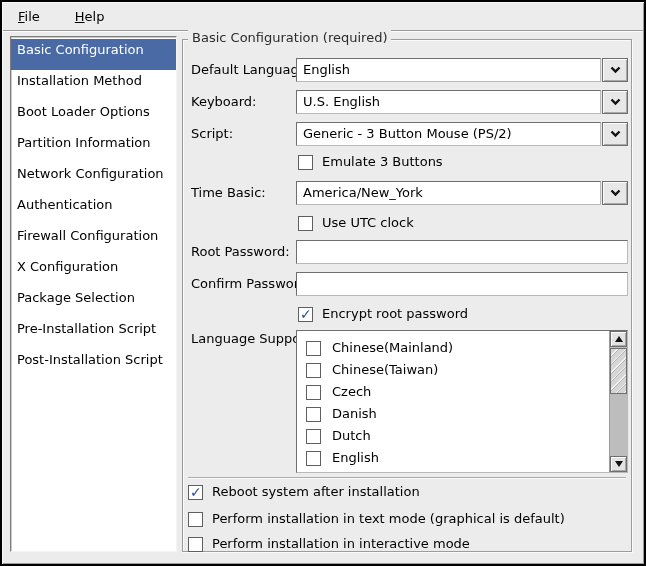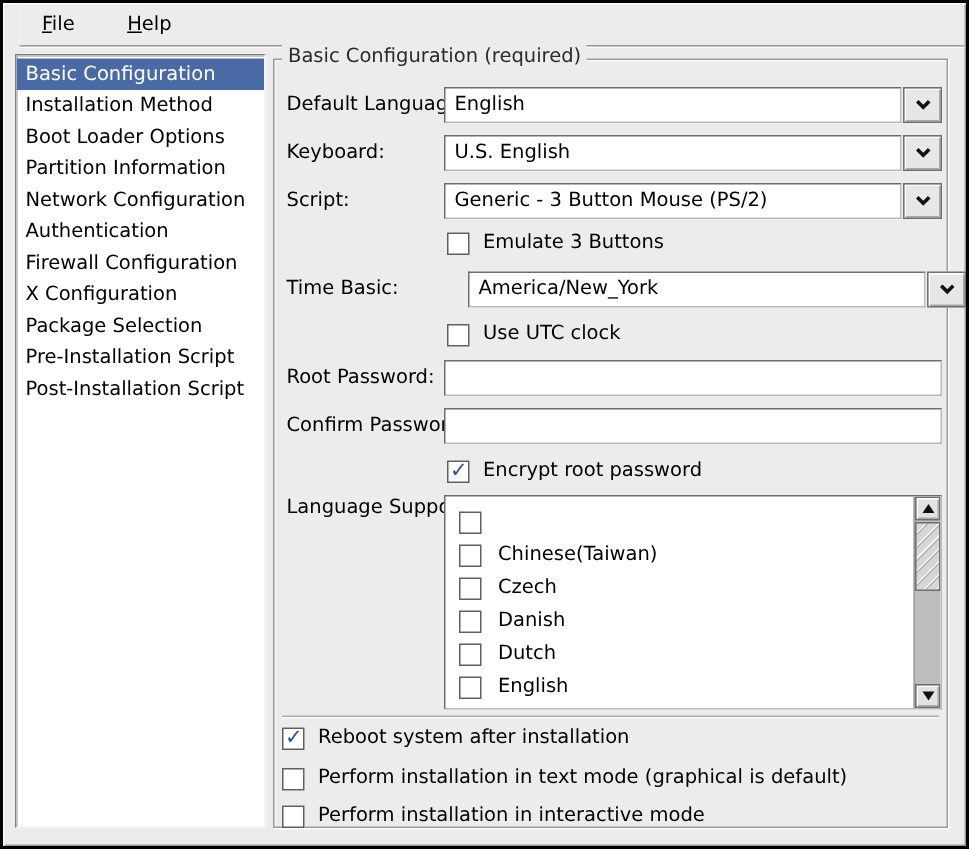--- a/index.html
+++ b/index.html
@@ -5,35 +5,35 @@
   html,body { margin:0; padding:0; background:#fff; }
   .window {
     position:relative; width:646px; height:566px; box-sizing:border-box;
     background:#ececec; border:2px solid #000;
     font-family:"DejaVu Sans","Liberation Sans",sans-serif; font-size:13px; color:#000;
     box-shadow: inset 1px 1px 0 #f8f8f8, inset -1px -1px 0 #9a9a9a;
     overflow:hidden;
   }
   
   .menubar {
-    position:absolute; left:11px; right:1px; top:1px; height:27px;
+    position:absolute; left:1px; right:1px; top:1px; height:27px;
     display:flex; align-items:center; gap:27px; padding-left:11px;
     border-bottom:1px solid #9a9a9a; box-shadow:0 1px 0 #fbfbfb;
   }
   .menu-item { cursor:default; padding:2px 4px; }
   .mn { text-decoration:underline; }
   
   .sidebar {
     position:absolute; left:8px; top:34px; width:167px; height:516px;
     background:#fff; box-sizing:border-box;
     border:1px solid; border-color:#7e7e7e #f4f4f4 #f4f4f4 #7e7e7e;
     box-shadow: inset 1px 1px 0 #c9c9c9;
     padding-top:2px; overflow:hidden;
   }
-  .sidebar-item { height:21px; line-height:21px; padding-left:6px; white-space:nowrap; cursor:default; }
+  .sidebar-item { height:31px; line-height:21px; padding-left:6px; white-space:nowrap; cursor:default; }
   .sidebar-item.selected { background:#4a6aa6; color:#fff; }
   
   .frame {
     position:absolute; left:180px; top:37px; width:450px; height:513px;
     border:1px solid #9c9c9c; box-sizing:border-box;
     box-shadow: 1px 1px 0 #fafafa, inset 1px 1px 0 #fafafa;
   }
   .frame-label {
     position:absolute; top:-10px; left:5px; background:#ececec; padding:0 4px;
     color:#2b2b2b; white-space:nowrap;
@@ -156,21 +156,21 @@
           </svg>
         </span>
     </div>
 
     <div class="cbrow" style="left:115px; top:114px;">
       <span class="cb"></span>
       <span class="cblabel">Emulate 3 Buttons</span>
     </div>
 
     <span class="flabel" style="top:141px;">Time Basic:</span>
-    <div class="combo" style="top:141px;margin-left:16px;">
+    <div class="combo" style="top:141px;">
       <span class="combo-value">America/New_York</span>
       <span class="combo-btn">
           <svg width="11" height="8" viewBox="0 0 11 8">
             <path d="M1.5 1.5 L5.5 5.5 L9.5 1.5" stroke="#111" stroke-width="2.4" fill="none"></path>
           </svg>
         </span>
     </div>
 
     <div class="cbrow" style="left:115px; top:175px;">
       <span class="cb"></span>
@@ -186,20 +186,21 @@
     <div class="cbrow" style="left:115px; top:266px;">
       <span class="cb checked"></span>
       <span class="cblabel">Encrypt root password</span>
     </div>
 
     <span class="flabel" style="top:290px; line-height:18px;">Language Support:</span>
     <div class="langlist">
       <div class="lang-items">
         <div class="lang-row">
           <span class="cb"></span>
+          <span class="cblabel">Chinese(Mainland)</span>
         </div>
         <div class="lang-row">
           <span class="cb"></span>
           <span class="cblabel">Chinese(Taiwan)</span>
         </div>
         <div class="lang-row">
           <span class="cb"></span>
           <span class="cblabel">Czech</span>
         </div>
         <div class="lang-row">

